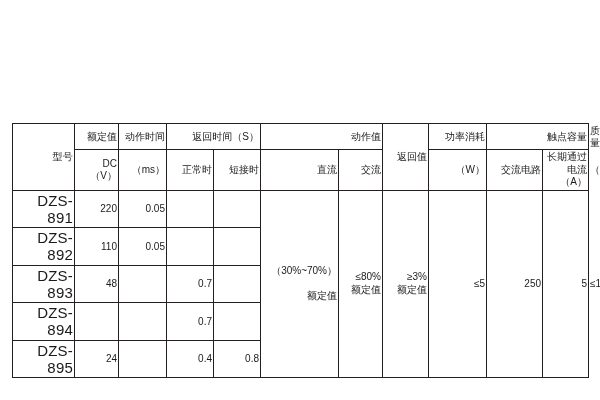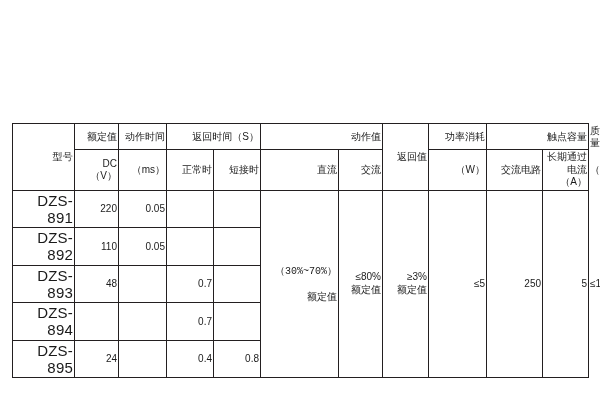--- a/index.html
+++ b/index.html
@@ -48,21 +48,20 @@
   }
   .model {
     font-size: 15px;
     letter-spacing: 0.2px;
   }
   .two-line {
     line-height: 1.25;
   }
   .nowrap {
     white-space: nowrap;
-    font-family: Liberation Mono, monospace;
   }
 </style>
 </head>
 <body>
 
 <div class="sheet">
   <table class="spec">
     <colgroup>
       <col style="width:62px">
       <col style="width:44px">

